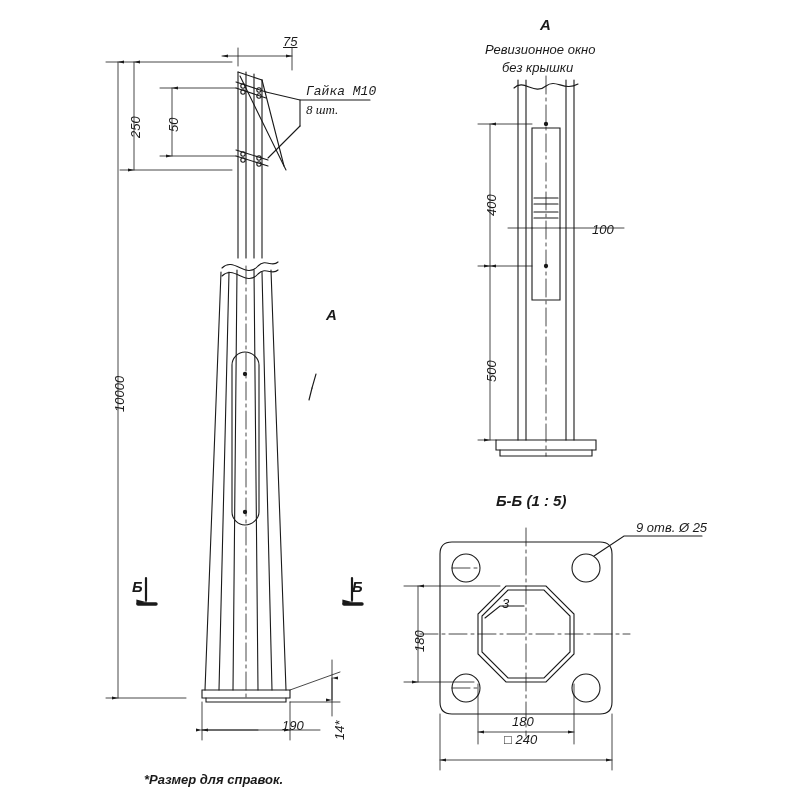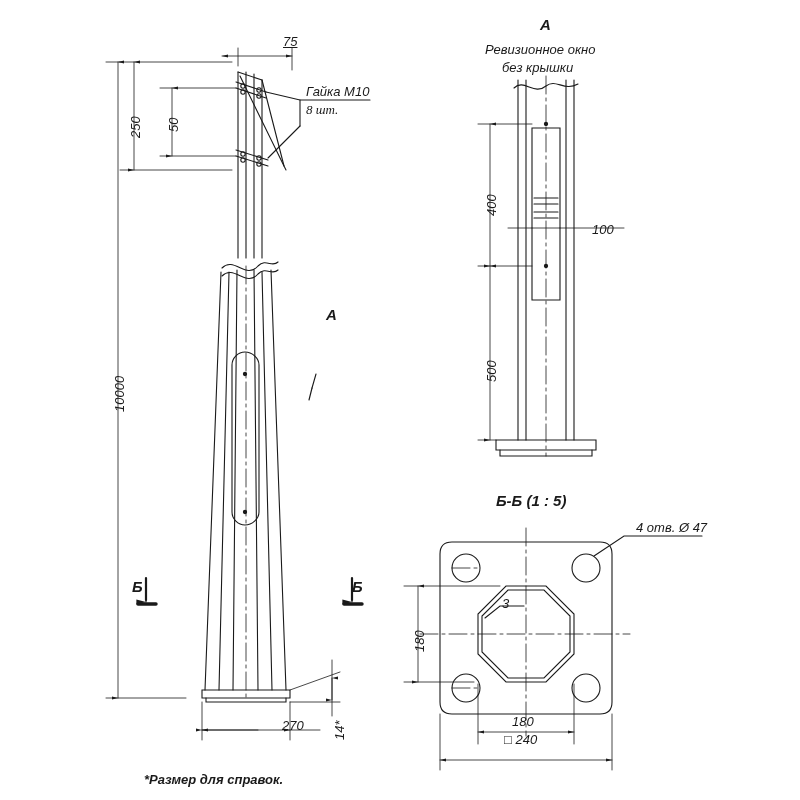--- a/index.html
+++ b/index.html
@@ -260,42 +260,42 @@
   </svg>
 
   <div class="lbl" style="left:283px; top:34px;text-decoration:underline;">75</div>
 
   <div class="lbl vert" style="left:128px; top:138px;">250</div>
 
   <div class="lbl vert" style="left:166px; top:132px;">50</div>
 
   <div class="lbl vert" style="left:112px; top:412px;">10000</div>
 
-  <div class="lbl" style="left:282px; top:718px;">270</div>
+  <div class="lbl" style="left:282px; top:718px;">190</div>
 
   <div class="lbl vert" style="left:332px; top:740px;">14*</div>
 
-  <div class="lbl" style="left:306px; top:84px;">Гайка М10</div>
+  <div class="lbl" style="left:306px; top:84px;font-family:Liberation Mono, monospace;">Гайка М10</div>
   <div class="lbl" style="left:306px; top:102px;font-family:Liberation Serif, serif;">8 шт.</div>
 
   <div class="lbl big bold" style="left:326px; top:306px;">А</div>
 
   <div class="lbl big bold" style="left:132px; top:578px;">Б</div>
   <div class="lbl big bold" style="left:352px; top:578px;">Б</div>
 
   <div class="lbl big bold" style="left:540px; top:16px;">А</div>
   <div class="lbl" style="left:485px; top:42px;">Ревизионное окно</div>
   <div class="lbl" style="left:502px; top:60px;">без крышки</div>
 
   <div class="lbl vert" style="left:484px; top:216px;">400</div>
   <div class="lbl vert" style="left:484px; top:382px;">500</div>
   <div class="lbl" style="left:592px; top:222px;">100</div>
 
   <div class="lbl big bold" style="left:496px; top:492px;text-align:right;">Б-Б (1 : 5)</div>
-  <div class="lbl" style="left:636px; top:520px;">4 отв. Ø 47</div>
+  <div class="lbl" style="left:636px; top:520px;">9 отв. Ø 25</div>
 
   <div class="lbl vert" style="left:412px; top:652px;">180</div>
   <div class="lbl" style="left:502px; top:596px;">3</div>
   <div class="lbl" style="left:512px; top:714px;">180</div>
   <div class="lbl" style="left:504px; top:732px;">□ 240</div>
 
   <div class="lbl bold" style="left:144px; top:772px;">*Размер для справок.</div>
 
 </div>
 

